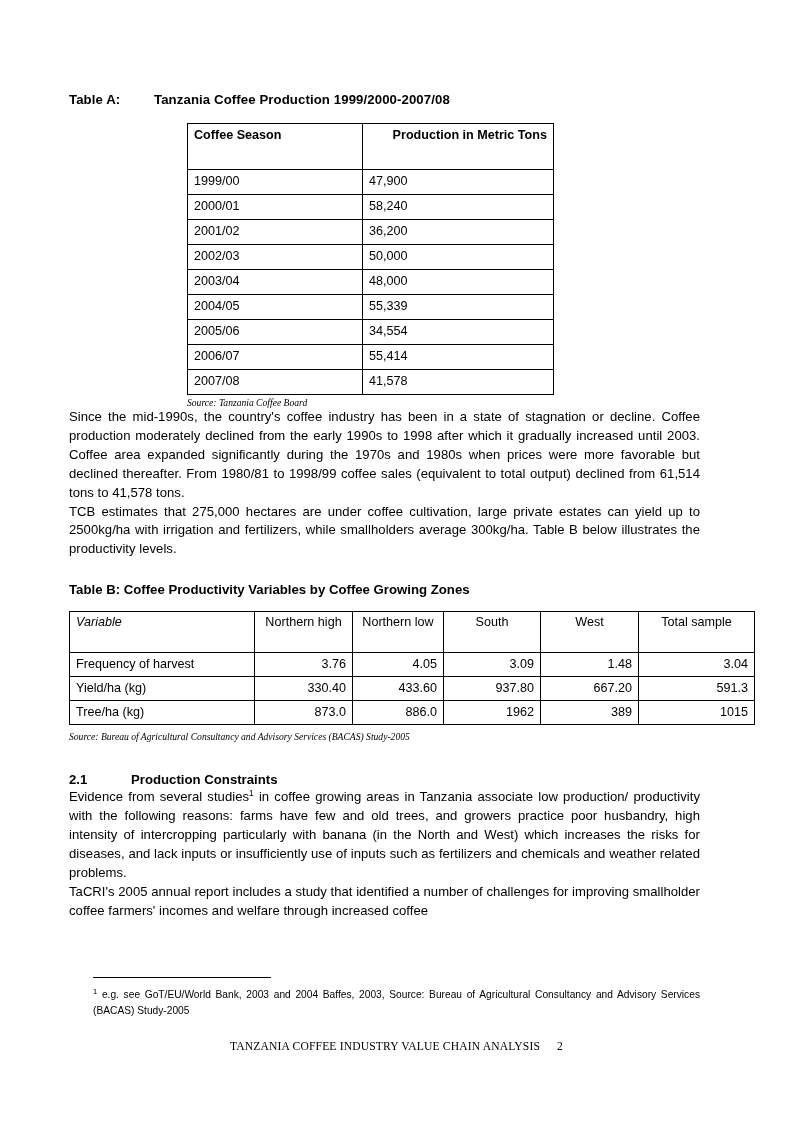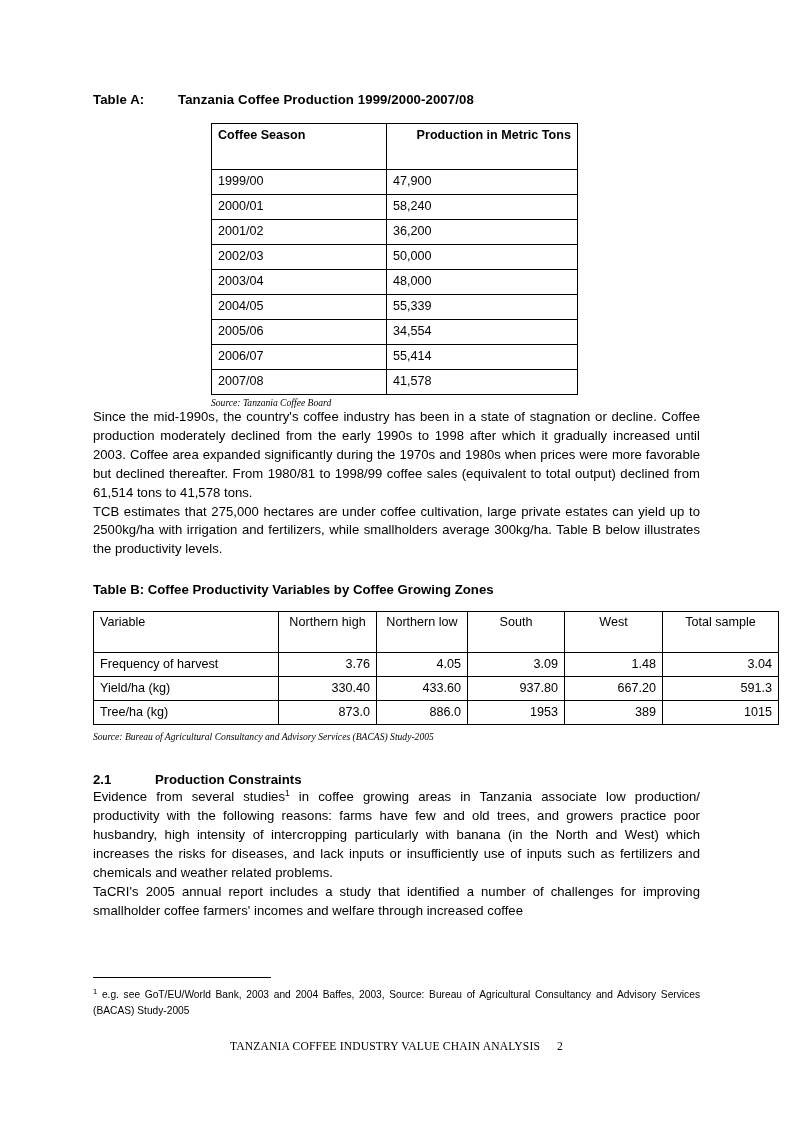--- a/index.html
+++ b/index.html
@@ -14,21 +14,21 @@
     font-family: "Liberation Sans", sans-serif;
     color: #000000;
     overflow: hidden;
   }
   .page {
     position: absolute;
     left: 0; top: 0;
     width: 793px;
     height: 1122px;
     box-sizing: border-box;
-    padding: 92px 93px 0 93px;
+    padding: 92px 93px 0 69px;
   }
 
   
   .tableA-caption {
     display: flex;
     font-weight: bold;
     font-size: 13.2px;
     letter-spacing: 0.1px;
     margin: 0 0 16px 0;
   }
@@ -128,21 +128,21 @@
     text-align: left;
   }
   table.tblB td.var-cell {
     text-align: left;
     height: 18px;
     margin-top: 28px;
   }
   table.tblB td.num-cell {
     text-align: right;
   }
-  .colw-var   { width: 172px; }
+  .colw-var   { width: 172px; font-style: italic; }
   .colw-num   { width: 85px; }
   .colw-num2  { width: 78px; }
   .colw-num3  { width: 84px; }
   .colw-num4  { width: 85px; }
   .colw-num5  { width: 103px; }
 
   .src-note.tableB-src {
     margin-top: 6px;
   }
 
@@ -297,21 +297,21 @@
         <td class="num-cell">330.40</td>
         <td class="num-cell">433.60</td>
         <td class="num-cell">937.80</td>
         <td class="num-cell">667.20</td>
         <td class="num-cell">591.3</td>
       </tr>
       <tr>
         <td class="var-cell">Tree/ha (kg)</td>
         <td class="num-cell">873.0</td>
         <td class="num-cell">886.0</td>
-        <td class="num-cell">1953</td>
+        <td class="num-cell">1962</td>
         <td class="num-cell">389</td>
         <td class="num-cell">1015</td>
       </tr>
     </tbody>
   </table>
   <div class="src-note tableB-src">Source: Bureau of Agricultural Consultancy and Advisory Services (BACAS) Study-2005</div>
 
   <div class="sec-head">
     <span class="sec-num">2.1</span>
     <span>Production Constraints</span>

